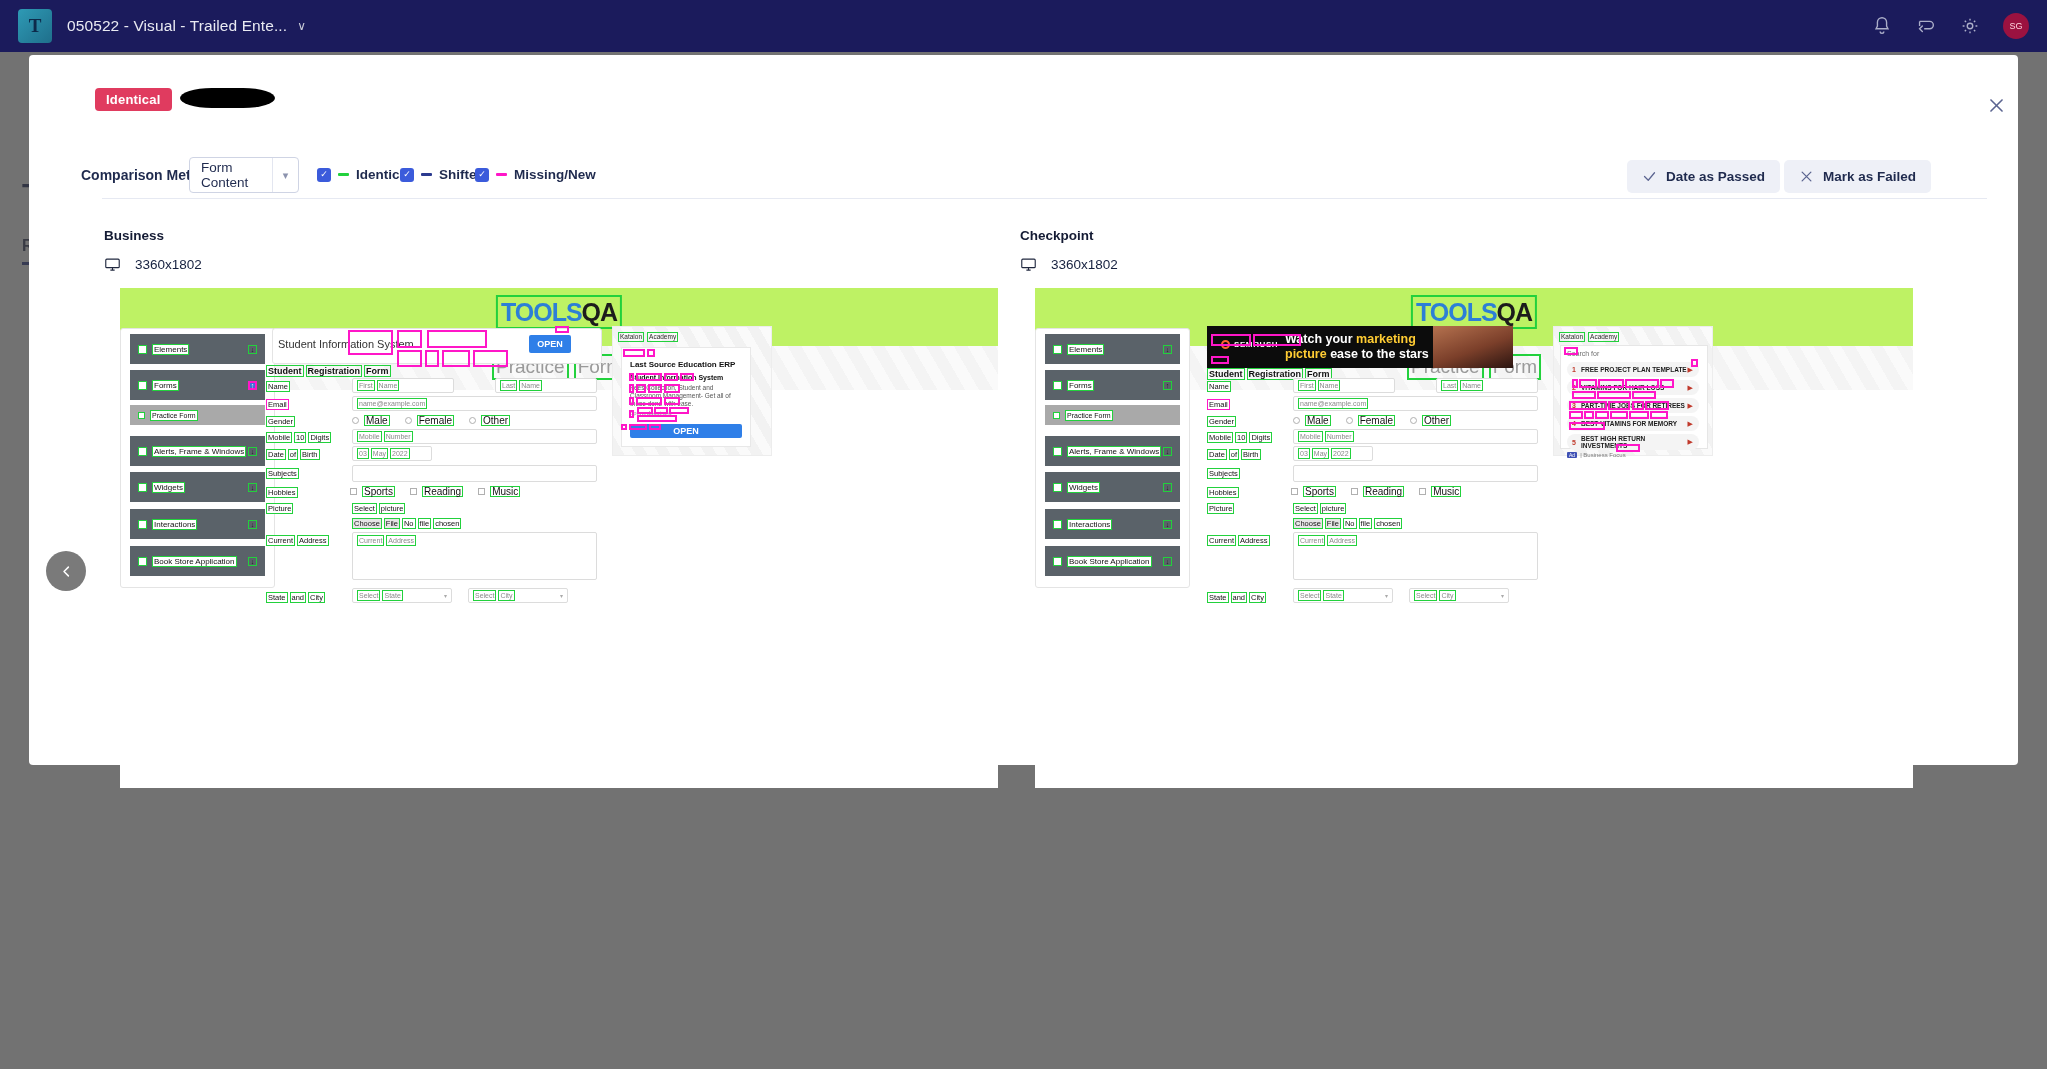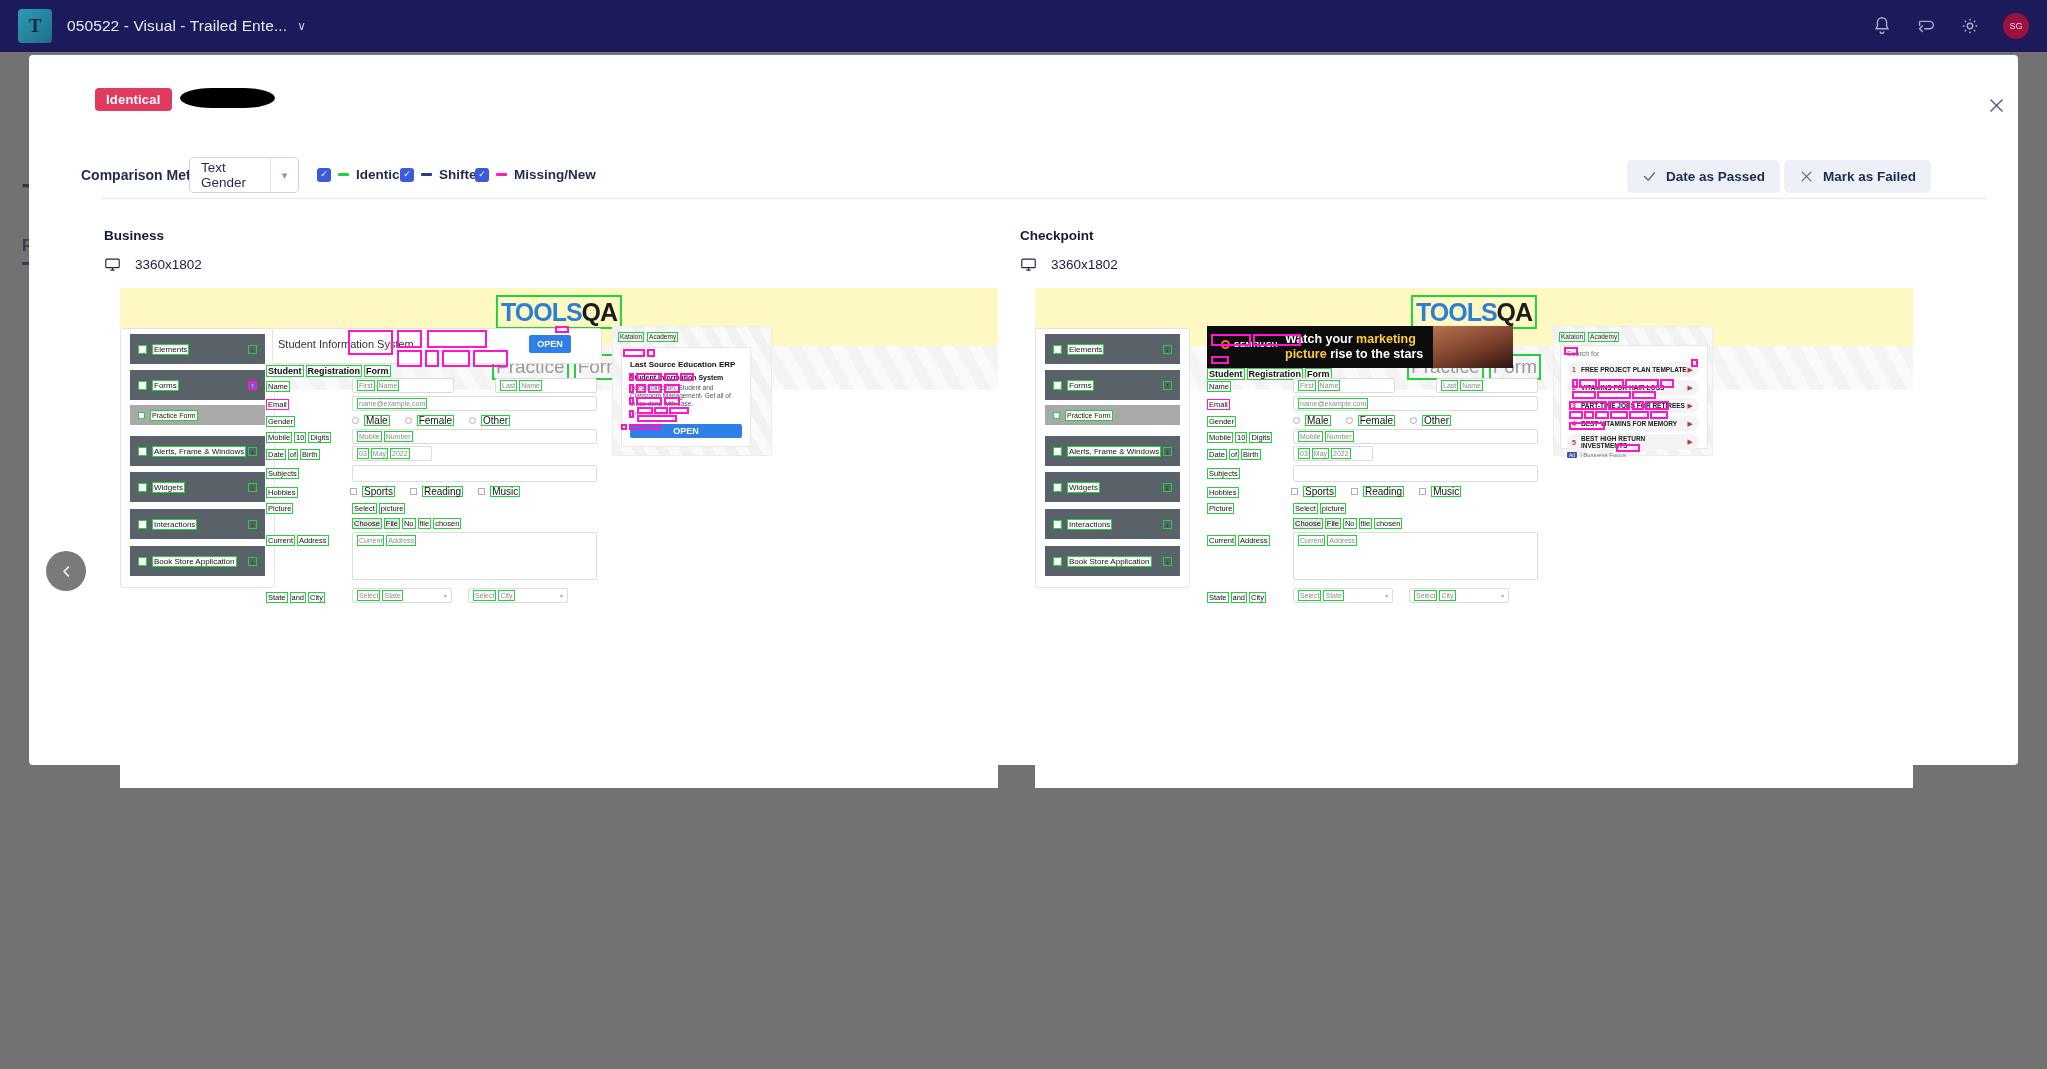--- a/index.html
+++ b/index.html
@@ -118,21 +118,21 @@
   }
   .res-row { position: absolute; display: flex; align-items: center; gap: 14px; }
   .res-row svg { width: 17px; height: 17px; }
   .res-text { font-size: 13.5px; color: #15203f; }
 
   
   .shot {
     position: absolute; background: #ffffff; overflow: hidden;
   }
   .shot-head {
-    position: absolute; left: 0; top: 0; width: 100%; height: 58px; background: #fef9c3;
+    position: absolute; left: 0; top: 0; width: 100%; height: 58px; background: #bef264;
   }
   .logo-box {
     position: absolute; left: 50%; transform: translateX(-50%); top: 7px;
     border: 2px solid #22d13c; padding: 1px 3px;
   }
   .logo-text {
     font-family: "Liberation Sans", sans-serif; font-weight: bold;
     font-size: 25px; letter-spacing: -1px; line-height: 28px;
   }
   .logo-tools { color: #2d7fd6; }
@@ -329,21 +329,21 @@
 
 <div id="modal-close" style="z-index:11">
   <svg viewBox="0 0 24 24" fill="none" stroke="#5b6490" stroke-width="2" stroke-linecap="round">
     <path d="M5 5l14 14M19 5L5 19"></path>
   </svg>
 </div>
 
 <div id="controls" style="z-index:11; left:29px; top:55px;">
   <div id="cmp-label" style="top:112px">Comparison Method</div>
   <div id="cmp-select" style="top:102px">
-    <div id="cmp-select-value">Text Gender</div>
+    <div id="cmp-select-value">Form Content</div>
     <div id="cmp-select-caret">▾</div>
   </div>
 
   <div class="legend-group" style="left:288px; top:112px;">
     <div class="chk">✓</div>
     <div class="dash" style="background:#22d13c"></div>
     <div class="legend-text">Identical</div>
   </div>
   <div class="legend-group" style="left:371px; top:112px;">
     <div class="chk">✓</div>
@@ -675,21 +675,21 @@
     </div>
   </div>
 
   <div class="semrush" style="left:172px; top:38px; width:306px; height:42px;">
     <div class="sem-logo">
       <div class="sem-dot"></div>
       <div class="sem-word">SEMRUSH</div>
     </div>
     <div class="sem-msg">
       <span>Watch your </span><b>marketing</b><br>
-      <b>picture</b><span> rise to the stars</span>
+      <b>picture</b><span> ease to the stars</span>
     </div>
     <div class="sem-person"></div>
   </div>
   <div class="pinkbox" style="left:176px; top:46px; width:40px; height:12px;"></div>
   <div class="pinkbox" style="left:218px; top:46px; width:48px; height:12px;"></div>
   <div class="pinkbox" style="left:176px; top:68px; width:18px; height:8px;"></div>
 
   <div class="srf" style="left:172px; top:80px;">
     <span>Student</span>
     <span>Registration</span>

